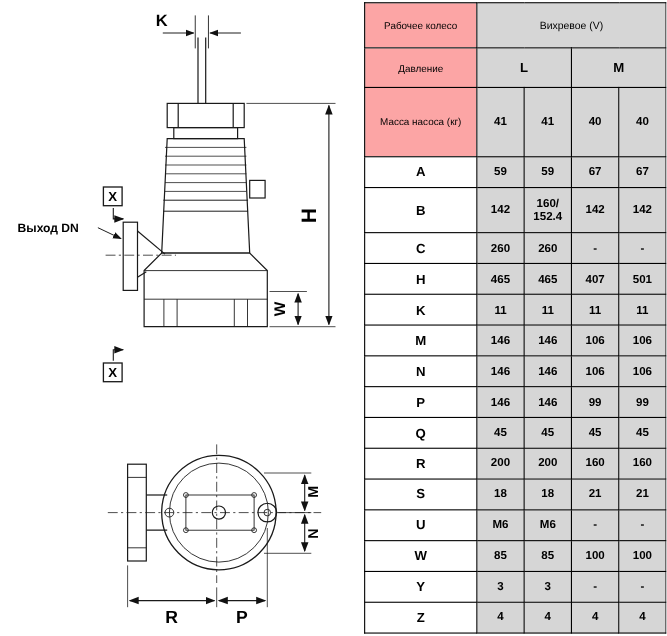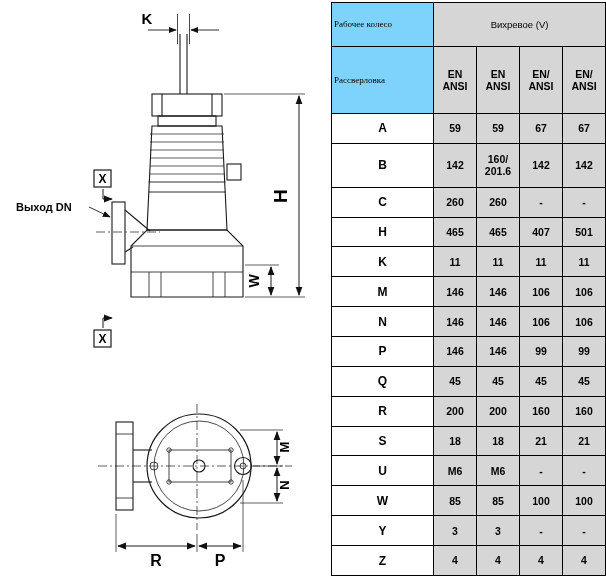--- a/index.html
+++ b/index.html
@@ -2,21 +2,21 @@
 <html><head>
 <meta charset="utf-8">
 <style>
   html,body{margin:0;padding:0;background:#fff;}
   .page{position:relative;width:606px;height:578px;background:#fff;overflow:hidden;
         font-family:"Liberation Sans",sans-serif;color:#000;}
   .drawing{position:absolute;left:0;top:0;}
   .spec-table{position:absolute;left:331px;top:2px;width:274px;height:574px;
               border-collapse:collapse;table-layout:fixed;}
   .spec-table td{border:1px solid #000;vertical-align:middle;overflow:hidden;}
-  .lbl{background:#7dd3fc;font-size:9px;line-height:1.15;text-align:left;padding:1px 2px;font-family:Liberation Serif, serif;}
+  .lbl{background:#fca5a5;font-size:9px;line-height:1.15;text-align:center;padding:1px 2px;}
   .val{background:#d6d6d6;font-weight:bold;font-size:10.5px;line-height:1.15;
        text-align:center;padding:0 1px;}
   .hdr-val{background:#d6d6d6;font-size:9.5px;text-align:center;margin-top:10px;}
   .big{font-size:12px;}
   .dim-lbl{background:#fff;font-weight:bold;font-size:12px;text-align:center;}
   .row-impeller{height:25px;}
   .row-pressure{height:22px;}
   #spec-body tr:nth-child(1){height:38px;}
   #spec-body tr:nth-child(2){height:26px;}
   #spec-body tr:nth-child(3){height:24px;}
@@ -150,42 +150,47 @@
         <col style="width:43px">
         <col style="width:43px">
       <col style="width:43px">
         <col style="width:43px">
     </colgroup>
     <tbody>
       <tr class="row-impeller">
         <td class="lbl">Рабочее колесо</td>
         <td class="hdr-val" colspan="4">Вихревое (V)</td>
       </tr>
+      <tr class="row-pressure">
+        <td class="lbl">Давление</td>
+        <td class="val big" colspan="2">L</td>
+        <td class="val big" colspan="2">M</td>
+      </tr>
     </tbody>
     <tbody id="spec-body">
         <tr>
-          <td class="lbl">Рассверловка</td>
-          <td class="val">EN ANSI</td>
-          <td class="val">EN ANSI</td>
-          <td class="val">EN/ ANSI</td>
-          <td class="val">EN/ ANSI</td>
+          <td class="lbl">Масса насоса (кг)</td>
+          <td class="val">41</td>
+          <td class="val">41</td>
+          <td class="val">40</td>
+          <td class="val">40</td>
         </tr>
       </tbody>
     <tbody id="dim-body">
         <tr>
           <td class="dim-lbl">A</td>
           <td class="val">59</td>
           <td class="val">59</td>
           <td class="val">67</td>
           <td class="val">67</td>
         </tr>
         <tr>
           <td class="dim-lbl">B</td>
           <td class="val">142</td>
-          <td class="val">160/ 201.6</td>
+          <td class="val">160/ 152.4</td>
           <td class="val">142</td>
           <td class="val">142</td>
         </tr>
         <tr>
           <td class="dim-lbl">C</td>
           <td class="val">260</td>
           <td class="val">260</td>
           <td class="val">-</td>
           <td class="val">-</td>
         </tr>

